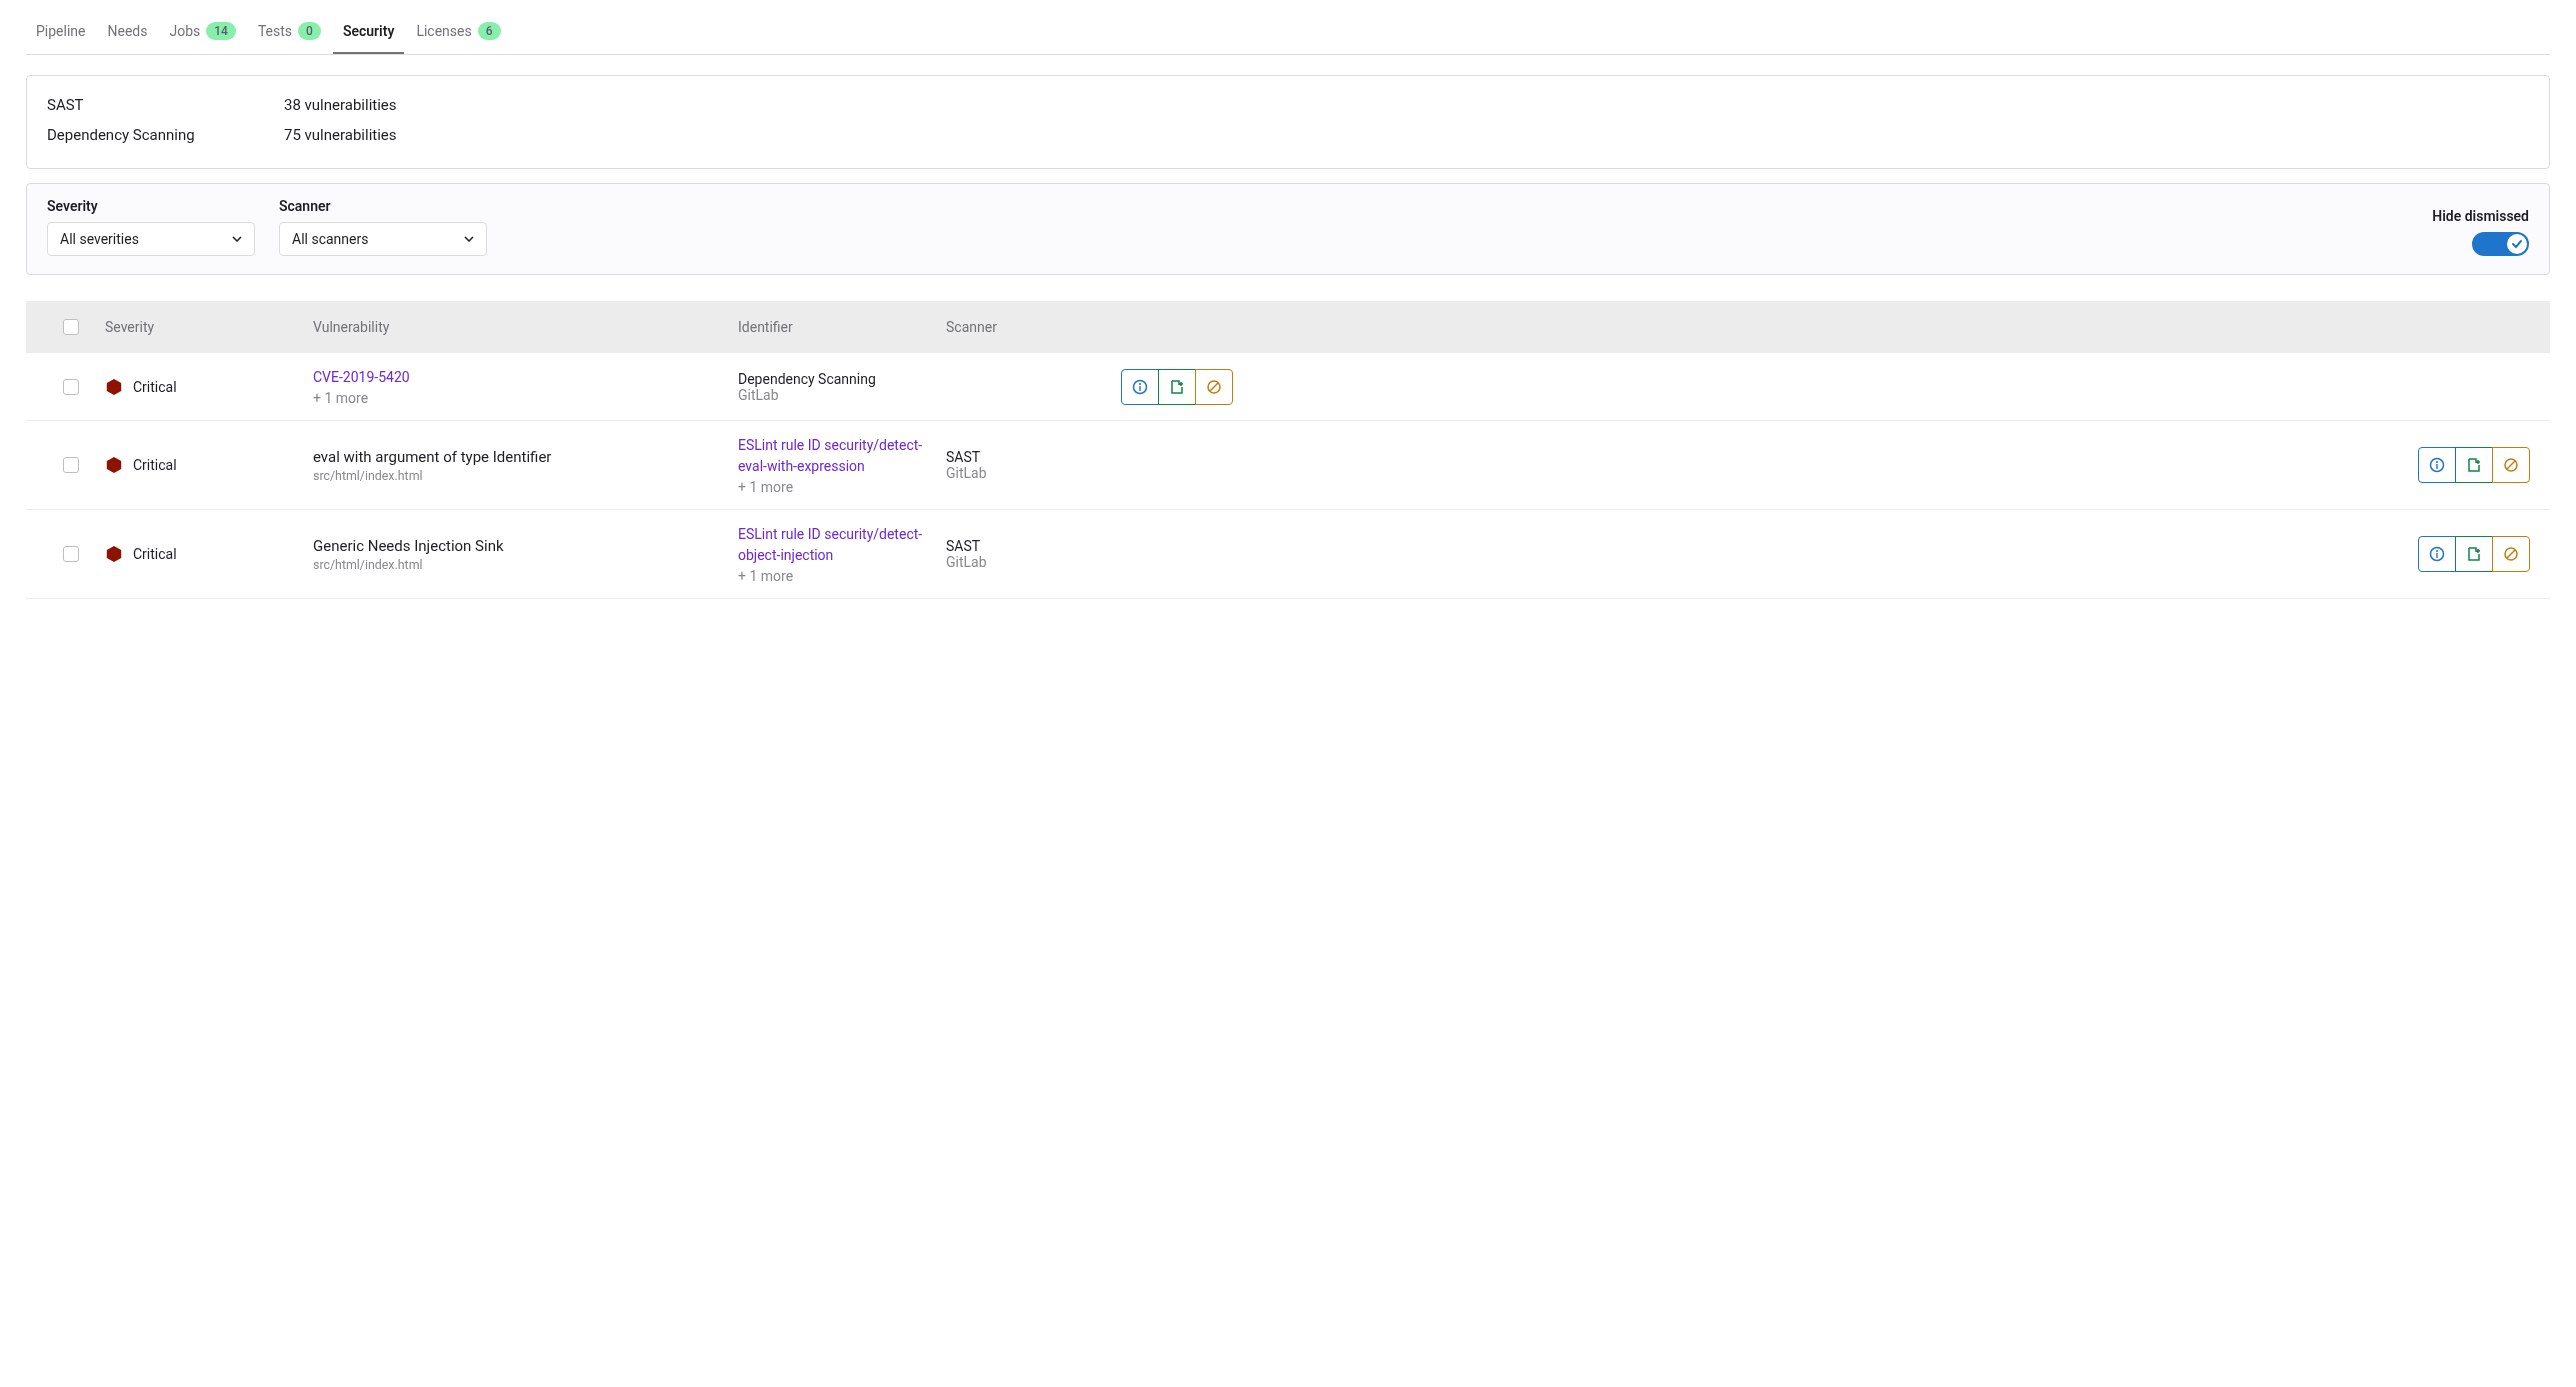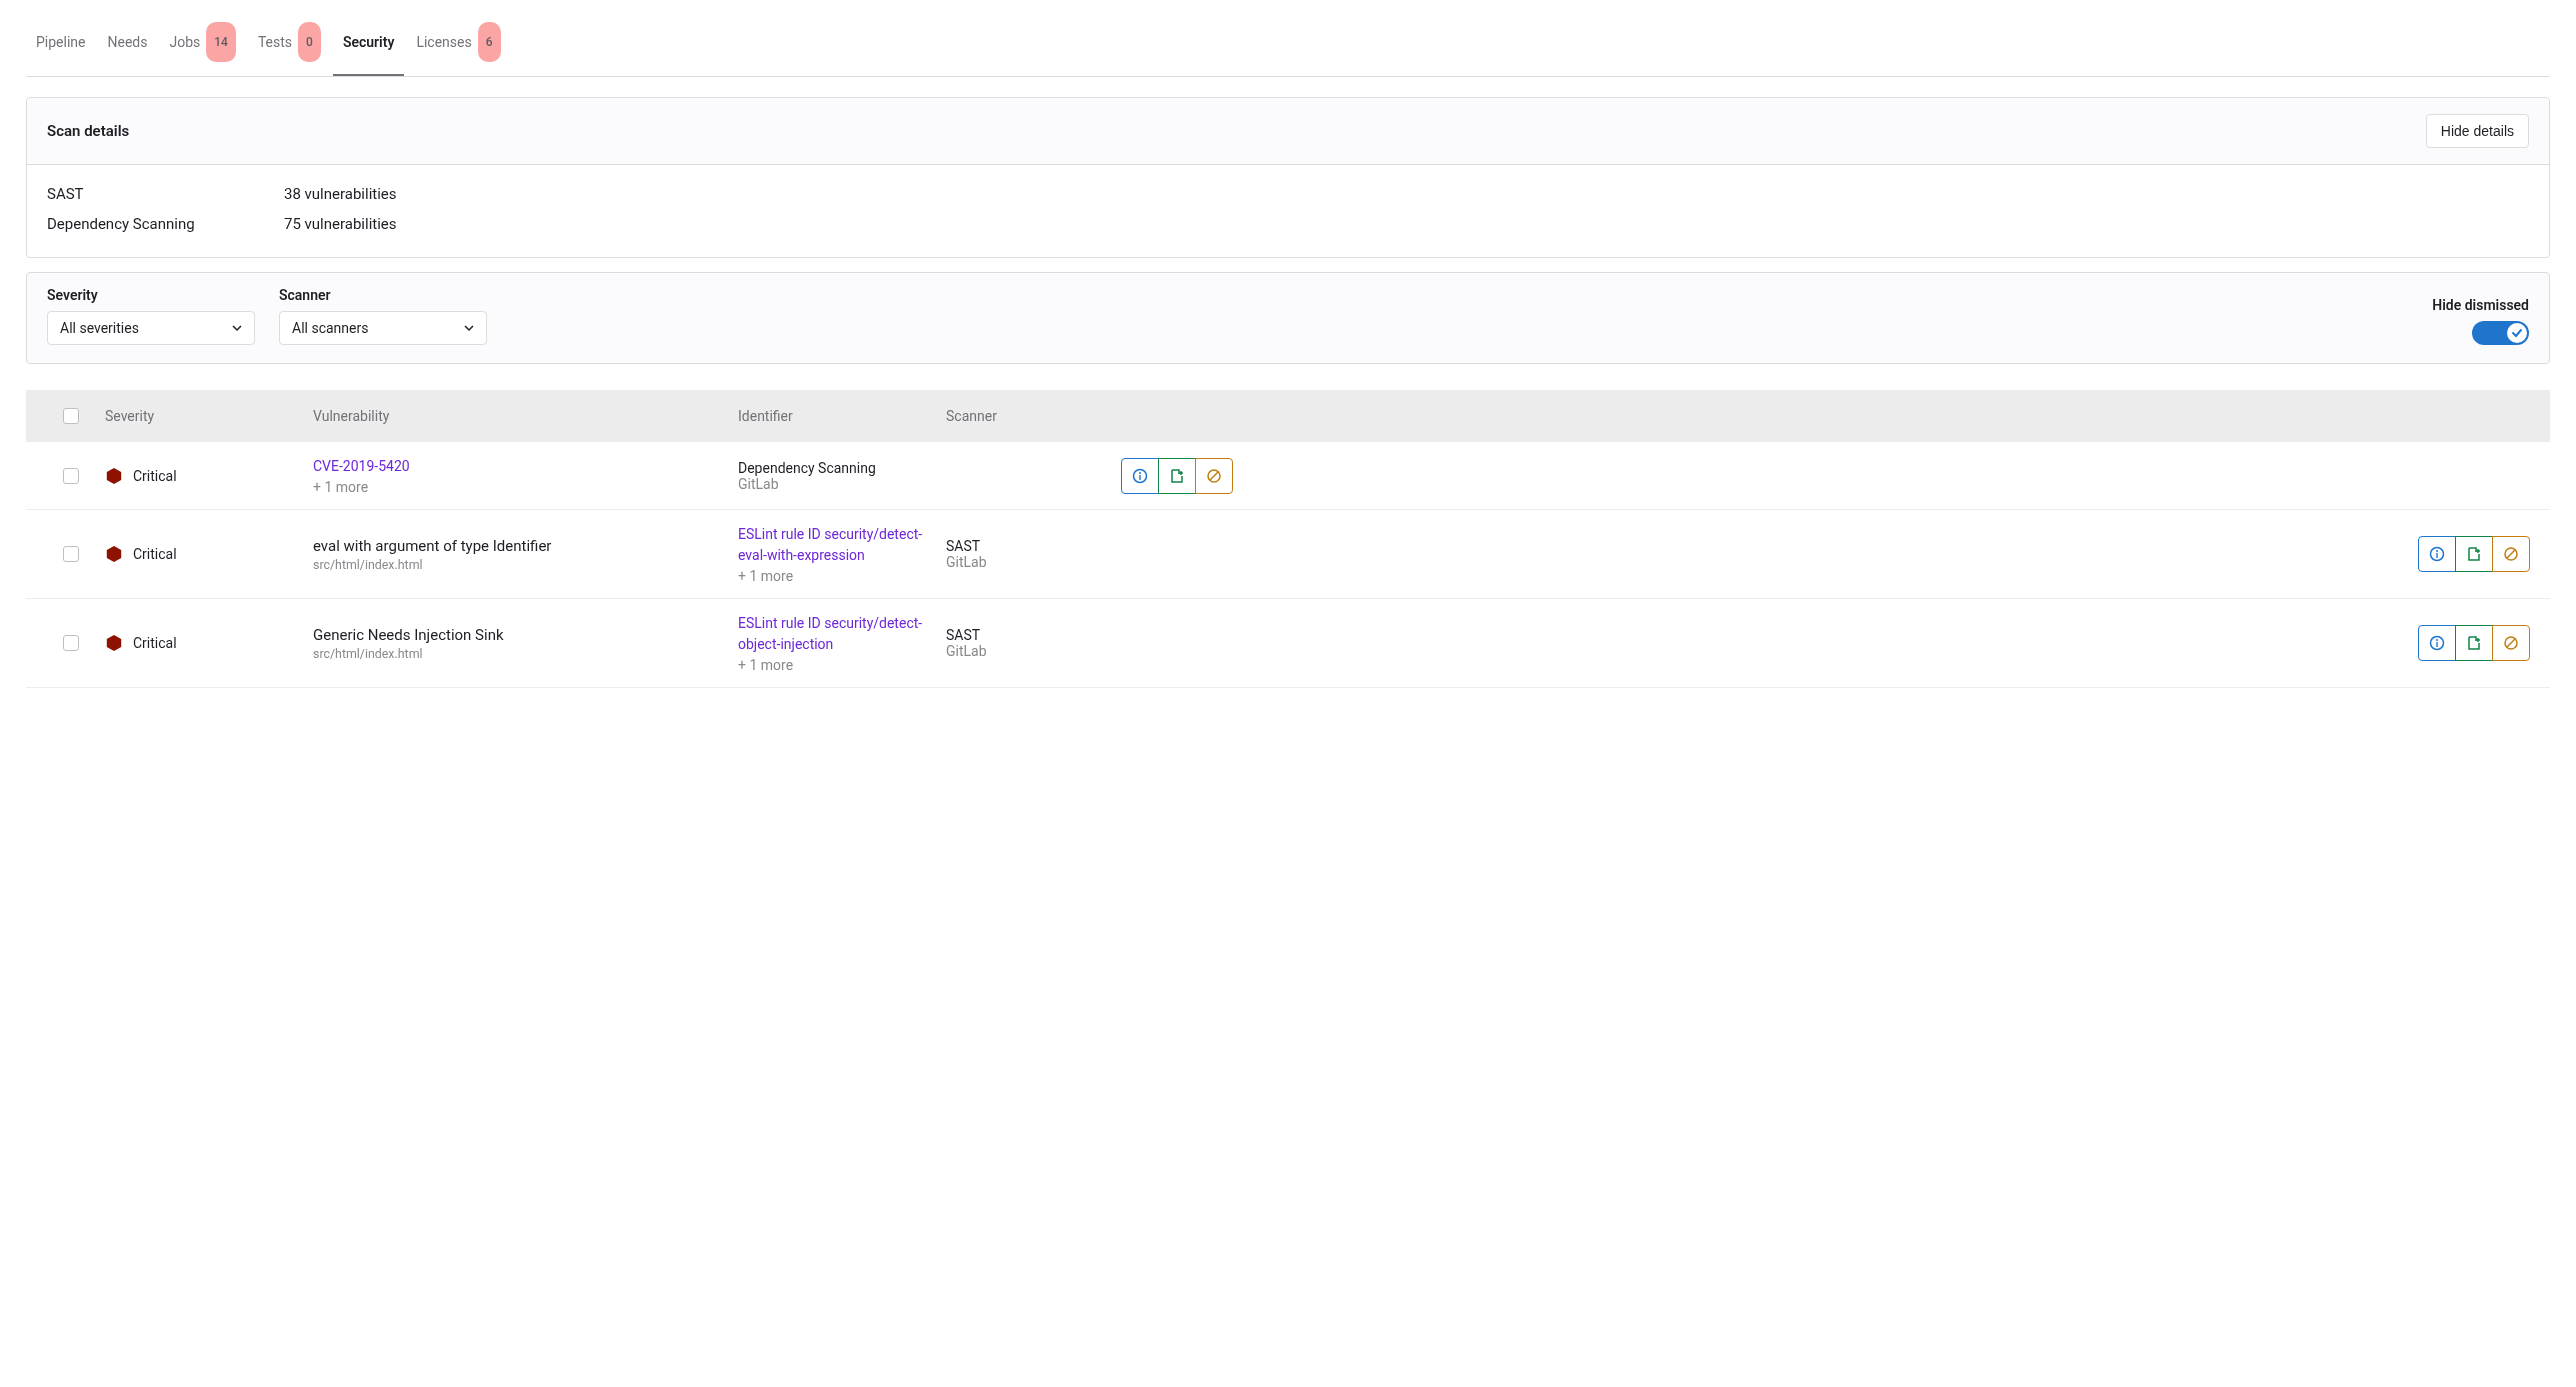--- a/index.html
+++ b/index.html
@@ -2,21 +2,21 @@
 <html><head>
   <meta charset="utf-8">
   <style>
     * { box-sizing: border-box; margin: 0; padding: 0; }
     body { font-family: -apple-system, BlinkMacSystemFont, "Segoe UI", Roboto, Helvetica, Arial, sans-serif; font-size: 14px; color: #1f1e24; background: #fff; padding: 0 26px; }
     
     
     .tabs { display: flex; gap: 2px; border-bottom: 1px solid #dcdcde; padding-top: 14px; }
     .tab { display: flex; align-items: center; gap: 6px; padding: 8px 10px 12px 10px; color: #737278; cursor: pointer; border-bottom: 2px solid transparent; font-size: 14px; }
     .tab.active { color: #1f1e24; font-weight: 600; border-bottom: 2px solid #737278; }
-    .tab .badge { background: #fca5a5; color: #5c5c62; border-radius: 10px; padding: 13px 8px; font-size: 12px; font-weight: 500; }
+    .tab .badge { background: #86efac; color: #5c5c62; border-radius: 10px; padding: 2px 8px; font-size: 12px; font-weight: 500; }
     
     
     .card { border: 1px solid #dcdcde; border-radius: 4px; margin-top: 20px; }
     .card-header { background: #fbfafd; border-bottom: 1px solid #dcdcde; border-radius: 4px 4px 0 0; padding: 16px 20px; display: flex; align-items: center; justify-content: space-between; }
     .card-title { font-weight: 600; font-size: 15px; }
     .btn { background: #fff; border: 1px solid #dcdcde; border-radius: 4px; padding: 8px 14px; font-size: 14px; color: #1f1e24; cursor: pointer; }
     .card-body { padding: 14px 20px 18px 20px; }
     .scan-row { display: flex; padding: 6px 0; font-size: 15px; }
     .scan-label { width: 237px; color: #1f1e24; }
     .scan-value { color: #1f1e24; }
@@ -76,24 +76,20 @@
   <div class="tab active">
       <span>Security</span>
     </div>
   <div class="tab">
       <span>Licenses</span>
       <span class="badge">6</span>
     </div>
 </div>
 
 <div class="card">
-  <div class="card-header">
-    <div class="card-title">Scan details</div>
-    <button class="btn">Hide details</button>
-  </div>
   <div class="card-body">
     <div class="scan-row">
       <div class="scan-label">SAST</div>
       <div class="scan-value">38 vulnerabilities</div>
     </div>
     <div class="scan-row">
       <div class="scan-label">Dependency Scanning</div>
       <div class="scan-value">75 vulnerabilities</div>
     </div>
   </div>

